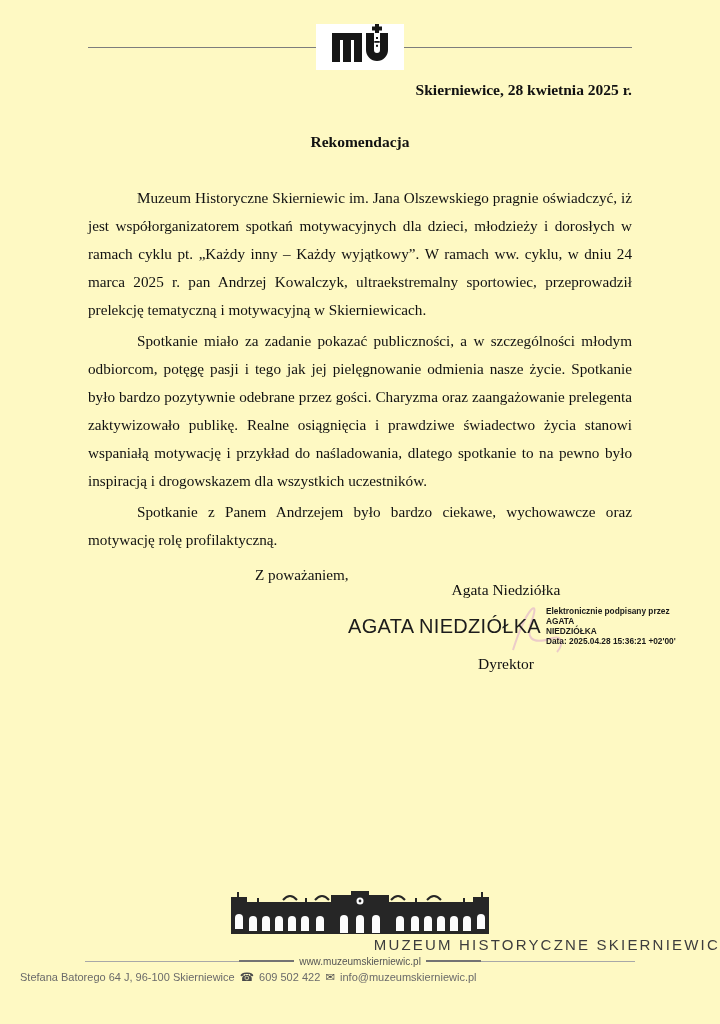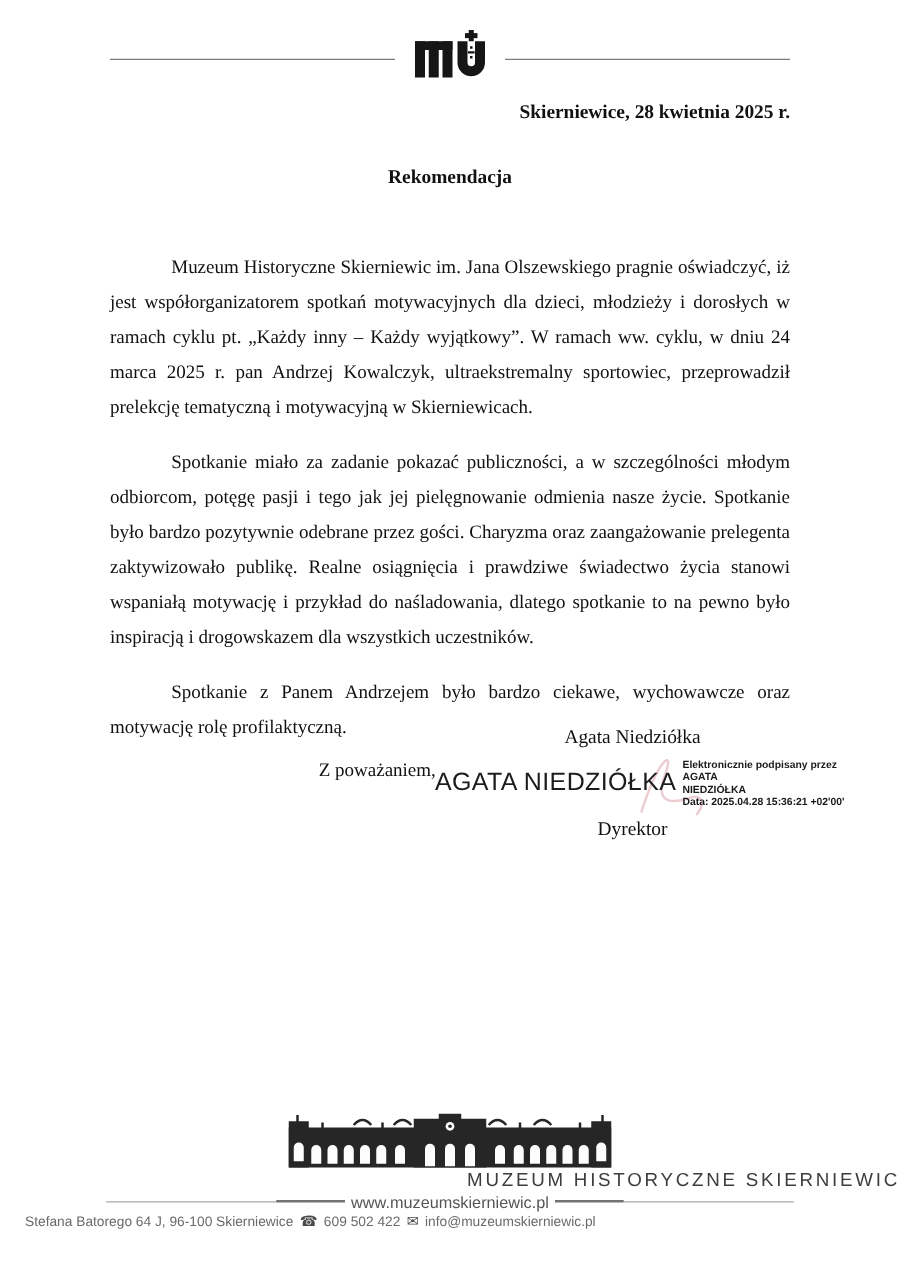--- a/index.html
+++ b/index.html
@@ -1,20 +1,20 @@
 <!DOCTYPE html>
 <html><head>
 <meta charset="utf-8">
 <style>
   html,body{margin:0;padding:0;background:#e8e8e8;}
   .page{
     position:relative;
     width:720px;height:1024px;
     margin:0 auto;
-    background:#ffffff;
+    background:#fef9c3;
     font-family:"Liberation Serif", serif;
     color:#111111;
     overflow:hidden;
   }
   
   .header-rule{
     position:absolute;top:47px;left:88px;right:88px;height:1px;
     background:#7d7d7d;
   }
   .logo{
@@ -28,21 +28,21 @@
   .doc-title{
     position:absolute;top:133px;left:0;width:100%;
     text-align:center;font-size:15.5px;font-weight:bold;
   }
   
   .bodytext{
     position:absolute;top:184px;left:88px;right:88px;
     font-size:15.2px;line-height:28px;
   }
   .bodytext p{
-    margin:16px 0 3px 0;text-align:justify;text-indent:49px;
+    margin:0 0 3px 0;text-align:justify;text-indent:49px;
   }
   .closing{
     margin-top:7px !important;text-align:left !important;
     text-indent:0 !important;padding-left:167px;font-family:Liberation Serif, serif;
   }
   
   .sigblock{
     position:absolute;top:581px;left:330px;width:352px;
     font-size:15.5px;
   }
@@ -80,21 +80,21 @@
   }
   .f-patron{
     position:absolute;top:950px;left:0;width:100%;text-align:center;
     font-family:"Liberation Sans", sans-serif;
     font-size:8px;color:#8a8a8a;
   }
   .f-webrow{
     position:absolute;top:955px;left:85px;right:85px;height:12px;
     display:flex;align-items:center;
     font-family:"Liberation Sans", sans-serif;
-    font-size:13px;color:#555555;
+    font-size:10px;color:#555555;
   }
   .f-webrow .thin{flex:1;height:1px;background:#a8a8a8;}
   .f-webrow .thick{width:55px;height:2px;background:#737373;}
   .f-web{padding:0 5px;white-space:nowrap;}
   .f-contact{
     position:absolute;top:970px;left:0;width:100%;text-align:left;
     font-family:"Liberation Sans", sans-serif;
     font-size:11px;color:#6a6a6a;white-space:nowrap;margin-left:20px;
   }
   .f-icon{

